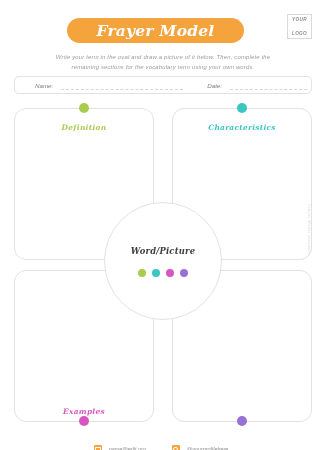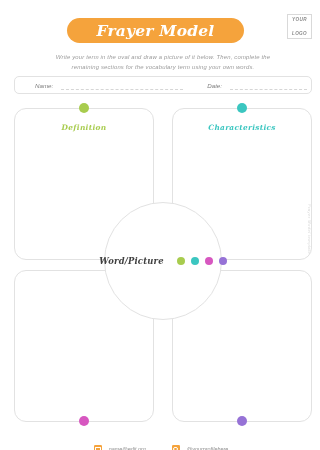--- a/index.html
+++ b/index.html
@@ -75,21 +75,21 @@
   }
   .dot-tl{ left:75px;  top:99px;  width:10px; height:10px; background:#A8CC4E; }
   .dot-tr{ left:233px; top:99px;  width:10px; height:10px; background:#3BC6C0; }
   .dot-bl{ left:75px;  top:412px; width:10px; height:10px; background:#D757C0; }
   .dot-br{ left:233px; top:412px; width:10px; height:10px; background:#9672D6; }
 
   
   .centre{
     position:absolute; left:100px; top:198px; width:118px; height:118px;
     border:1px solid #E2E2E2; border-radius:50%; background:#fff;
-    display:flex; flex-direction:row; align-items:center; justify-content:center;
+    display:flex; flex-direction:column; align-items:center; justify-content:center;
     gap:5px;
   }
   .centre-text{
     font-family:"DejaVu Serif", serif; font-weight:700;
     font-size:8.4px; color:#3f3f3f; letter-spacing:.2px;
   }
   .centre-dots{ display:flex; gap:6px; }
   .centre-dots i{ width:4.6px; height:4.6px; border-radius:50%; display:block; }
 
   
@@ -142,20 +142,21 @@
     <span class="nb-line nb-date-line"></span>
   </div>
 
   <div class="quad q-tl"></div>
   <div class="quad q-tr"></div>
   <div class="quad q-bl"></div>
   <div class="quad q-br"></div>
 
   <div class="q-label lbl-tr" style="color: rgb(59, 198, 192);">Characteristics</div>
   <div class="q-label lbl-tl" style="color: rgb(168, 204, 78);">Definition</div>
+  <div class="q-label lbl-bl" style="color: rgb(215, 87, 192);">Examples</div>
 
   <div class="dot dot-tl" style="background: rgb(168, 204, 78);"></div>
   <div class="dot dot-tr" style="background: rgb(59, 198, 192);"></div>
   <div class="dot dot-bl" style="background: rgb(215, 87, 192);"></div>
   <div class="dot dot-br" style="background: rgb(150, 114, 214);"></div>
 
   <div class="centre">
     <div class="centre-text">Word/Picture</div>
     <div class="centre-dots">
       <i style="background: rgb(168, 204, 78);"></i>

